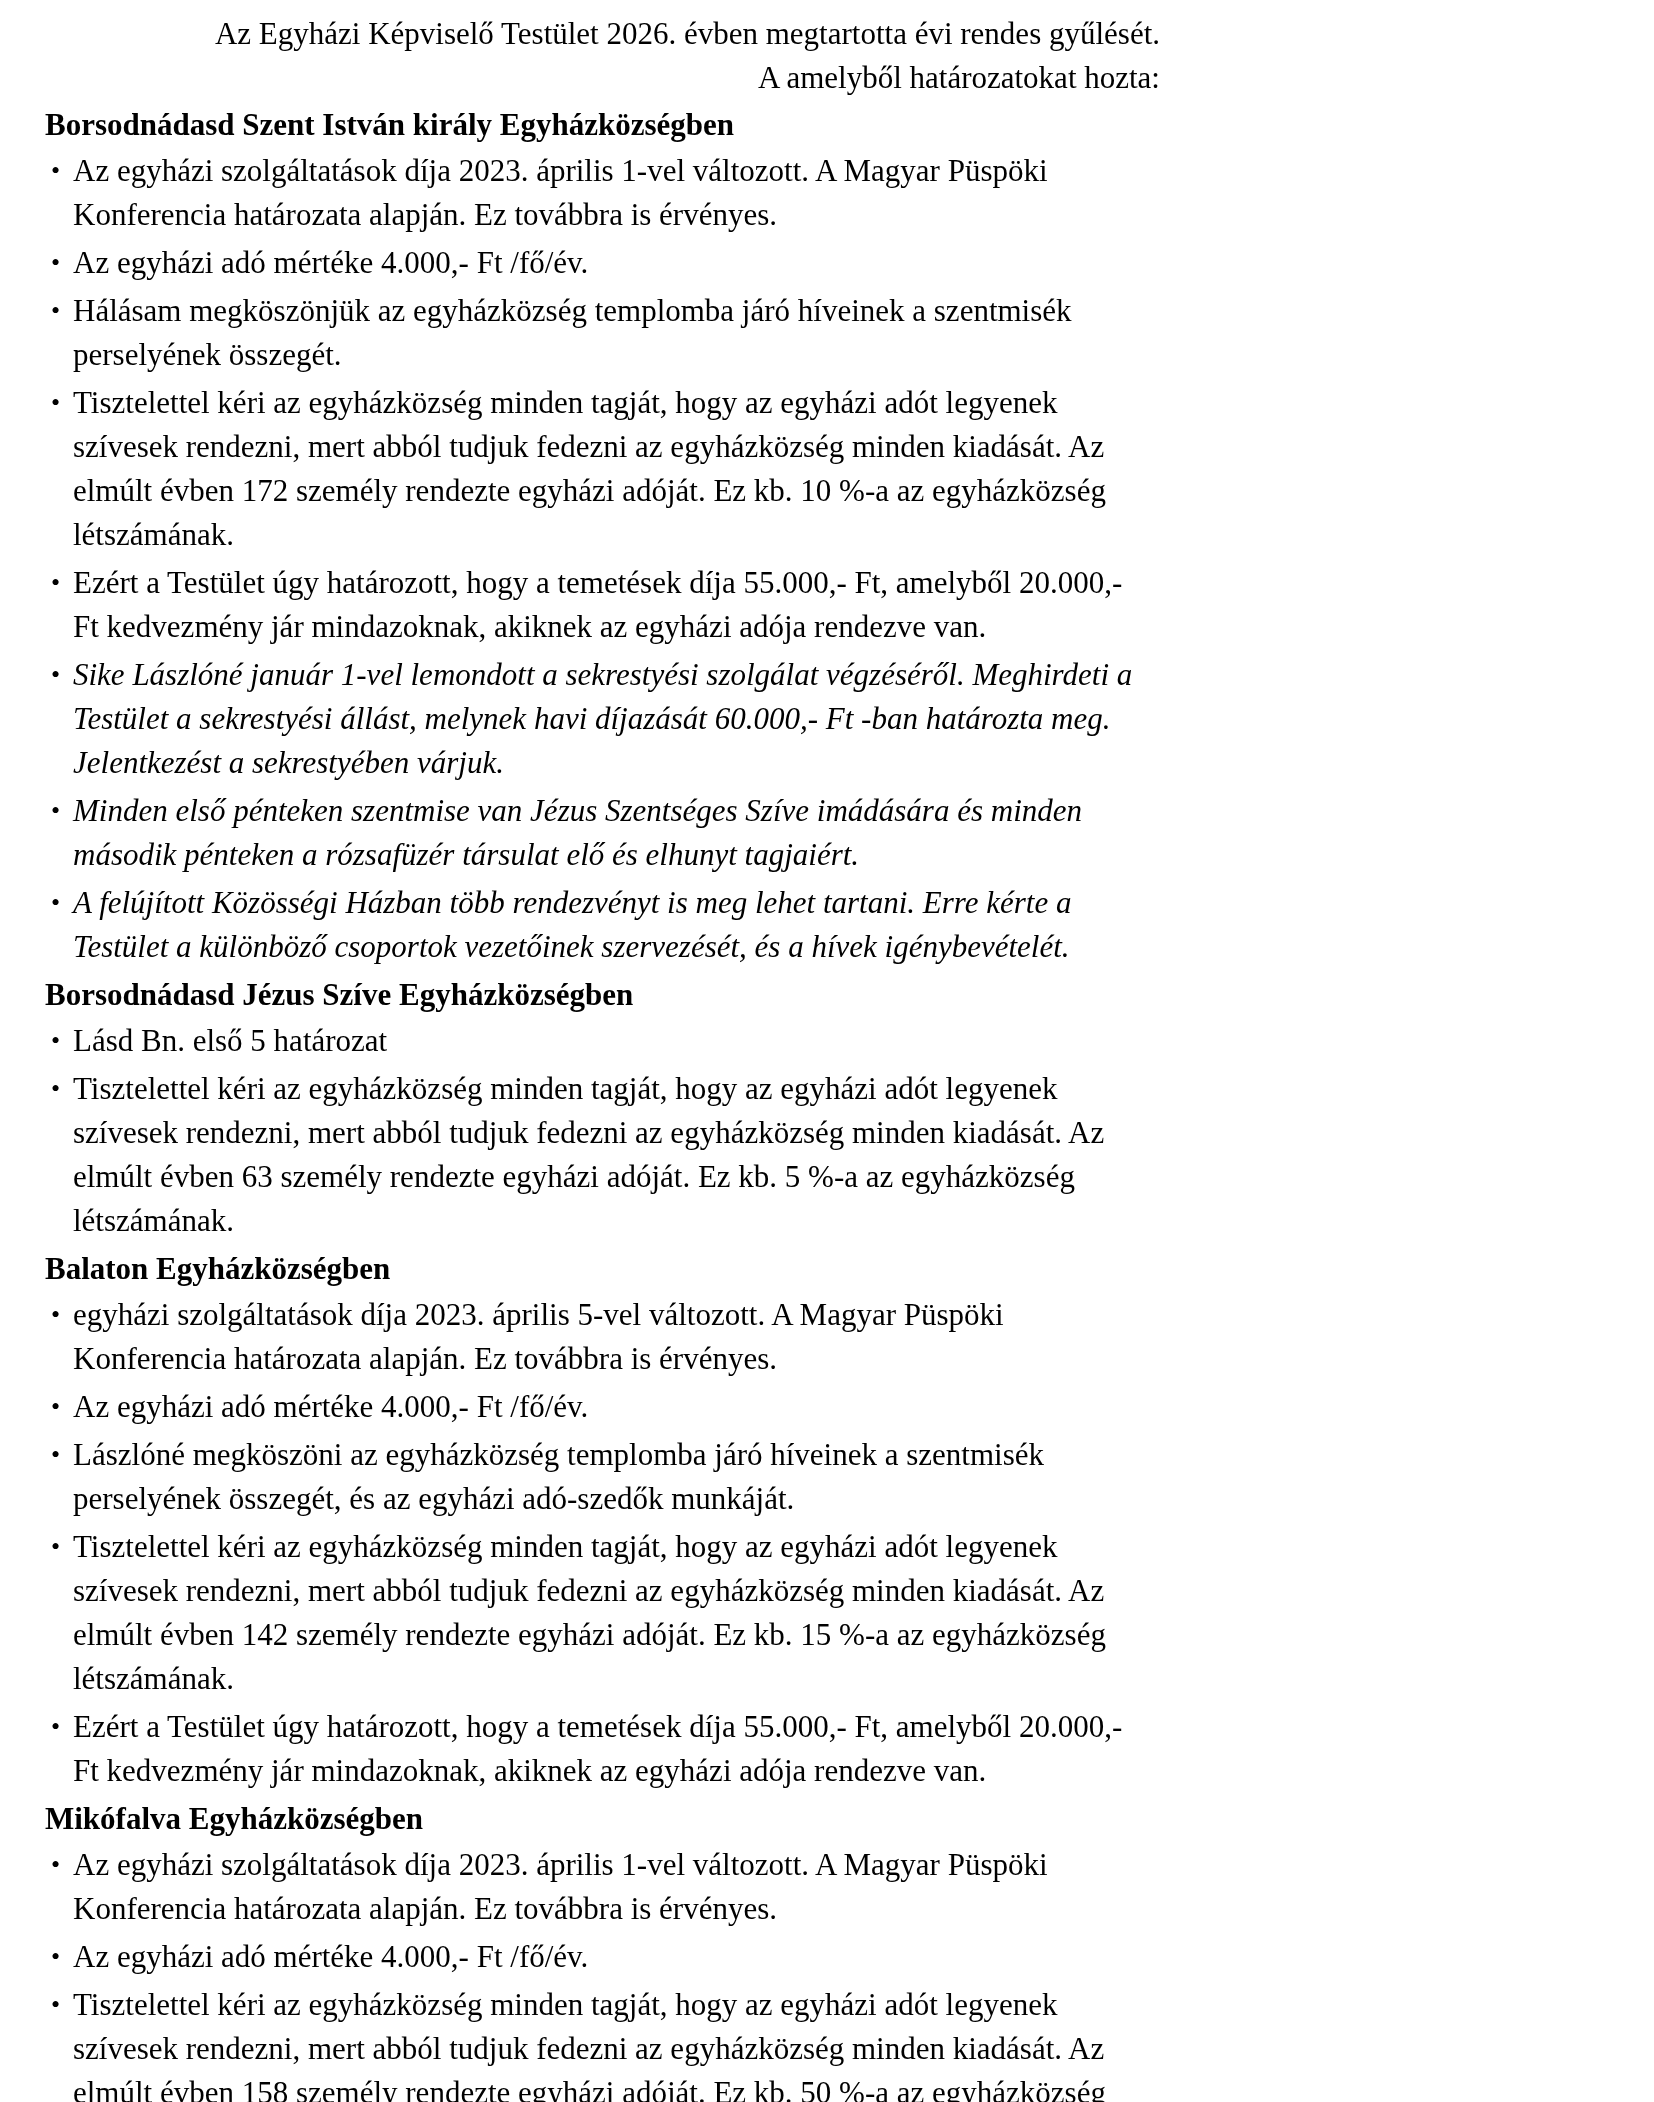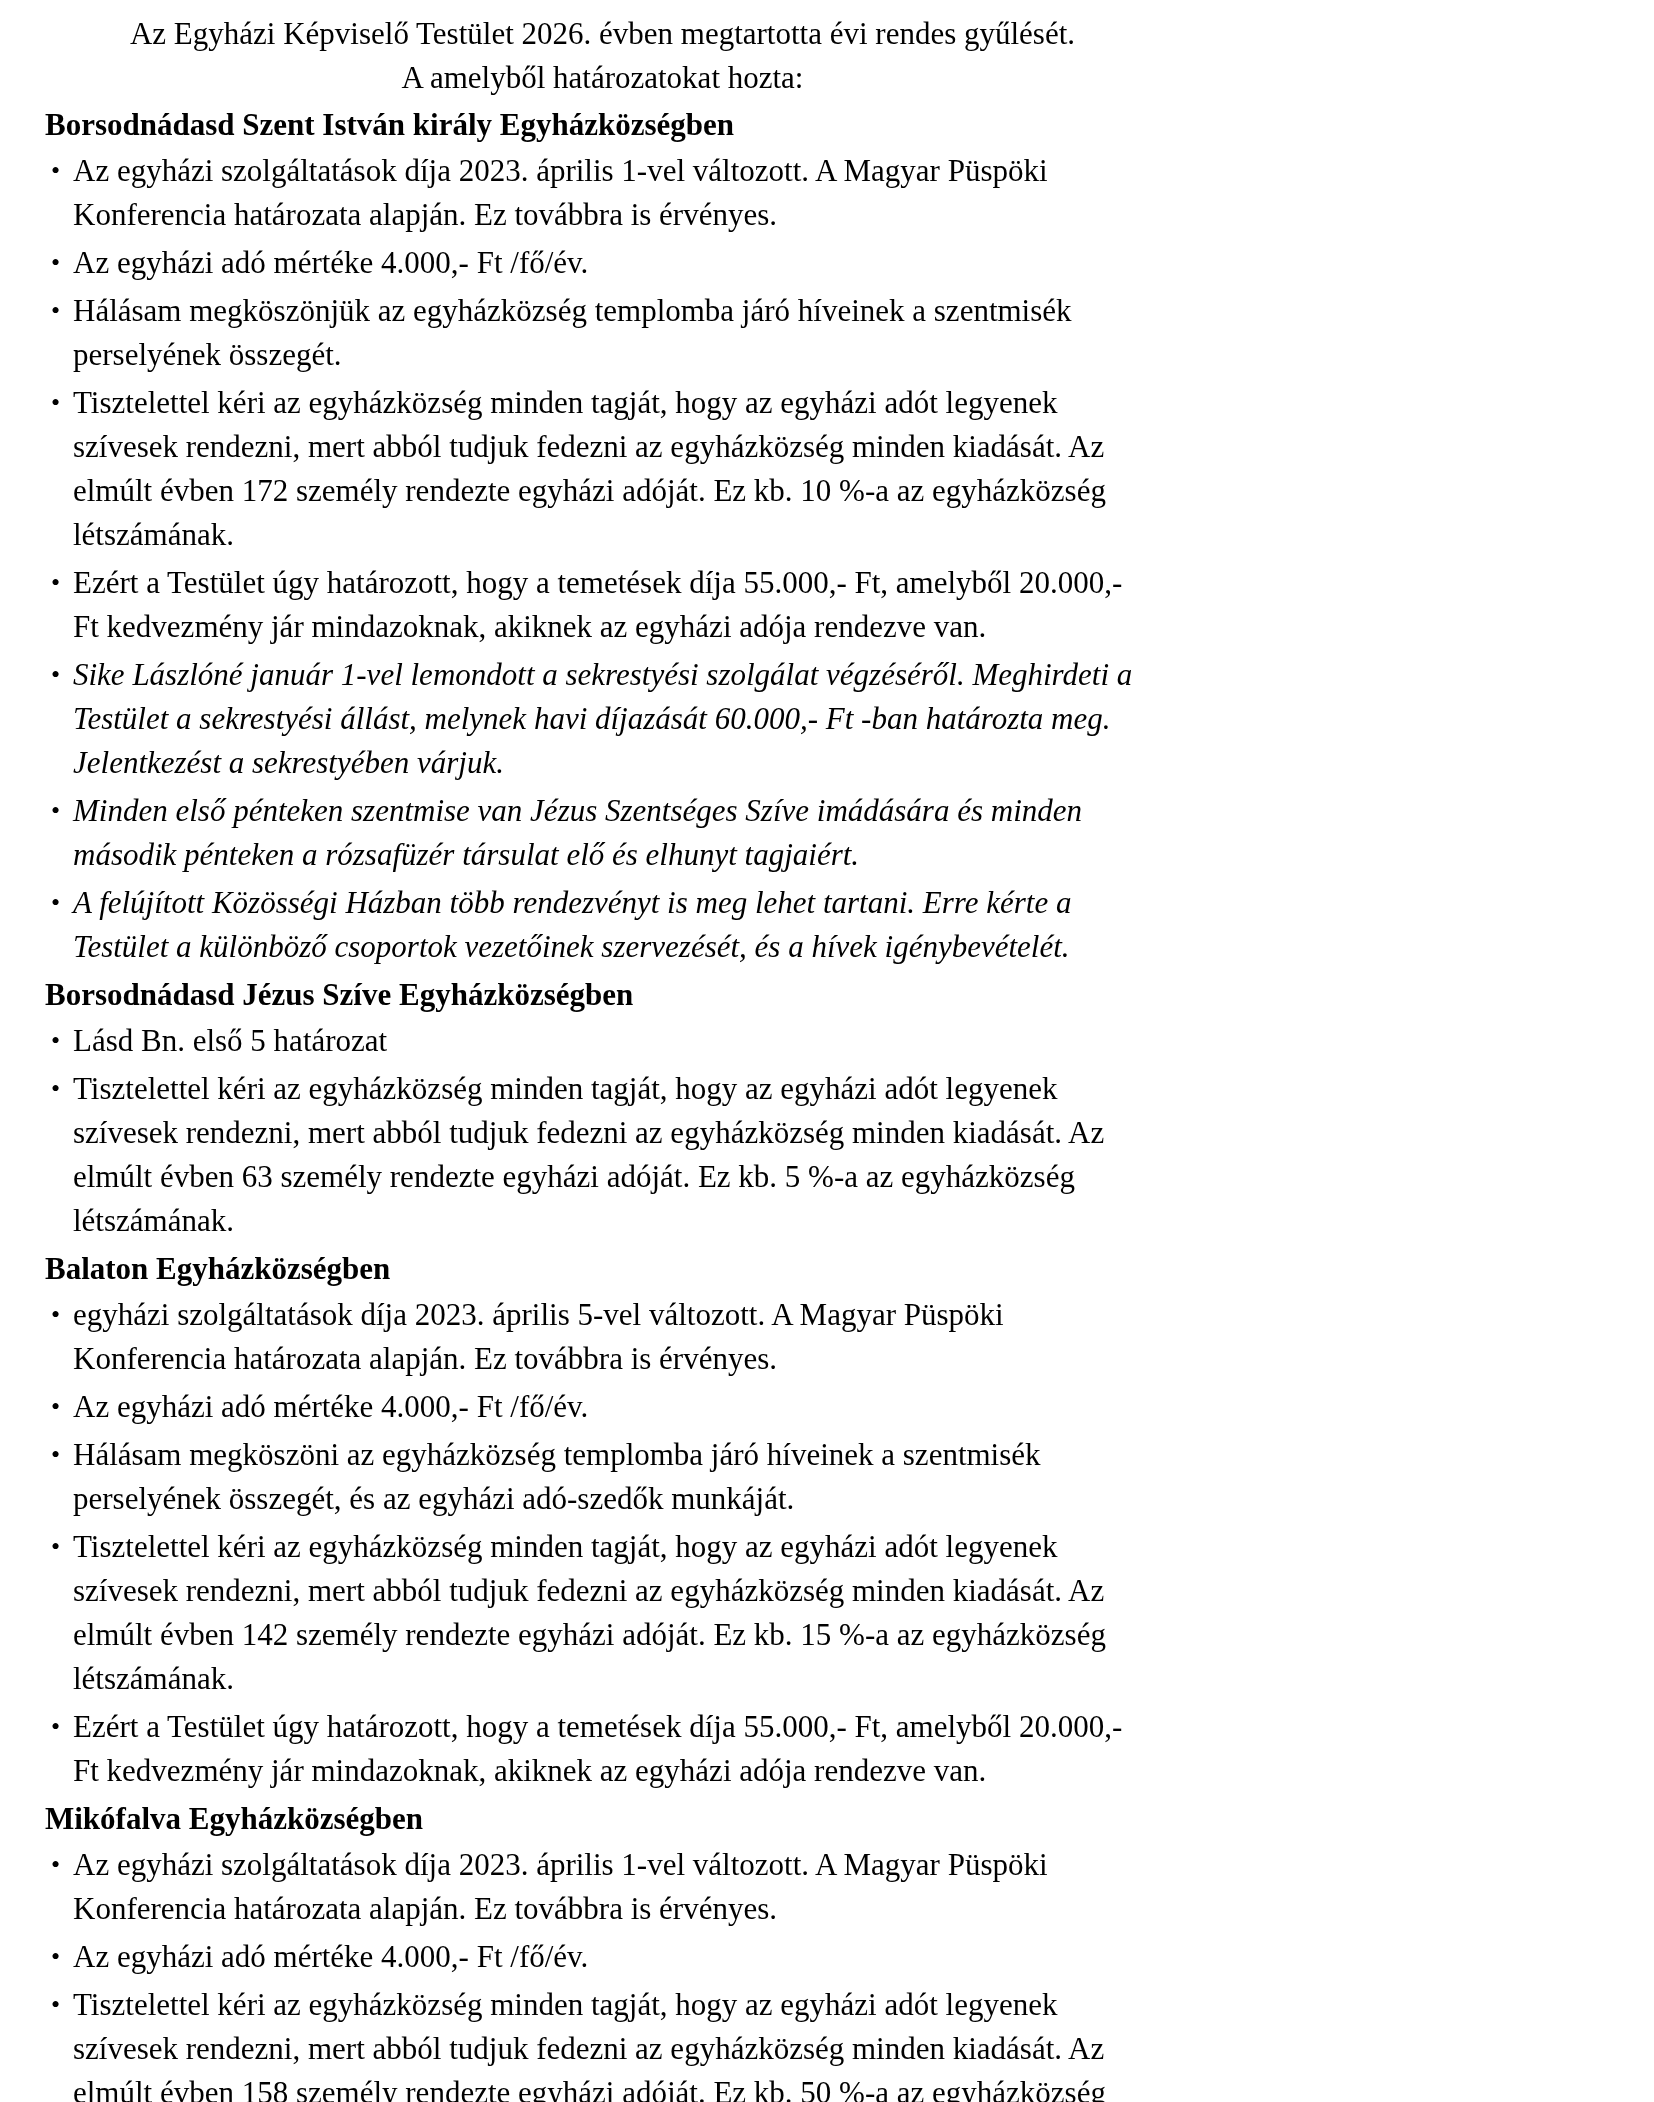--- a/index.html
+++ b/index.html
@@ -17,21 +17,21 @@
     color: #000000;
     font-family: "Liberation Serif", "DejaVu Serif", serif;
     font-size: 31px;
     line-height: 44px;
     overflow: hidden;
   }
   .content {
     width: 1115px;
   }
   .title-block {
-    text-align: center;
+    text-align: right;
     width: 1115px;
   }
   .title-line {
     white-space: nowrap;
   }
   .section-heading {
     font-weight: bold;
     margin: 3px 0 2px 0;
   }
   .item-list {
@@ -120,21 +120,21 @@
           <div class="item">
             <span class="bullet">•</span>
             <span class="item-text">egyházi szolgáltatások díja 2023. április 5-vel változott. A Magyar Püspöki Konferencia határozata alapján. Ez továbbra is érvényes.</span>
           </div>
           <div class="item">
             <span class="bullet">•</span>
             <span class="item-text">Az egyházi adó mértéke 4.000,- Ft /fő/év.</span>
           </div>
           <div class="item">
             <span class="bullet">•</span>
-            <span class="item-text">Hálásam megköszöni az egyházközség templomba járó híveinek a szentmisék perselyének összegét, és az egyházi adó-szedők munkáját.</span>
+            <span class="item-text">Lászlóné megköszöni az egyházközség templomba járó híveinek a szentmisék perselyének összegét, és az egyházi adó-szedők munkáját.</span>
           </div>
           <div class="item">
             <span class="bullet">•</span>
             <span class="item-text">Tisztelettel kéri az egyházközség minden tagját, hogy az egyházi adót legyenek szívesek rendezni, mert abból tudjuk fedezni az egyházközség minden kiadását. Az elmúlt évben 142 személy rendezte egyházi adóját. Ez kb. 15 %-a az egyházközség létszámának.</span>
           </div>
           <div class="item">
             <span class="bullet">•</span>
             <span class="item-text">Ezért a Testület úgy határozott, hogy a temetések díja 55.000,- Ft, amelyből 20.000,- Ft kedvezmény jár mindazoknak, akiknek az egyházi adója rendezve van.</span>
           </div>
         </div>

